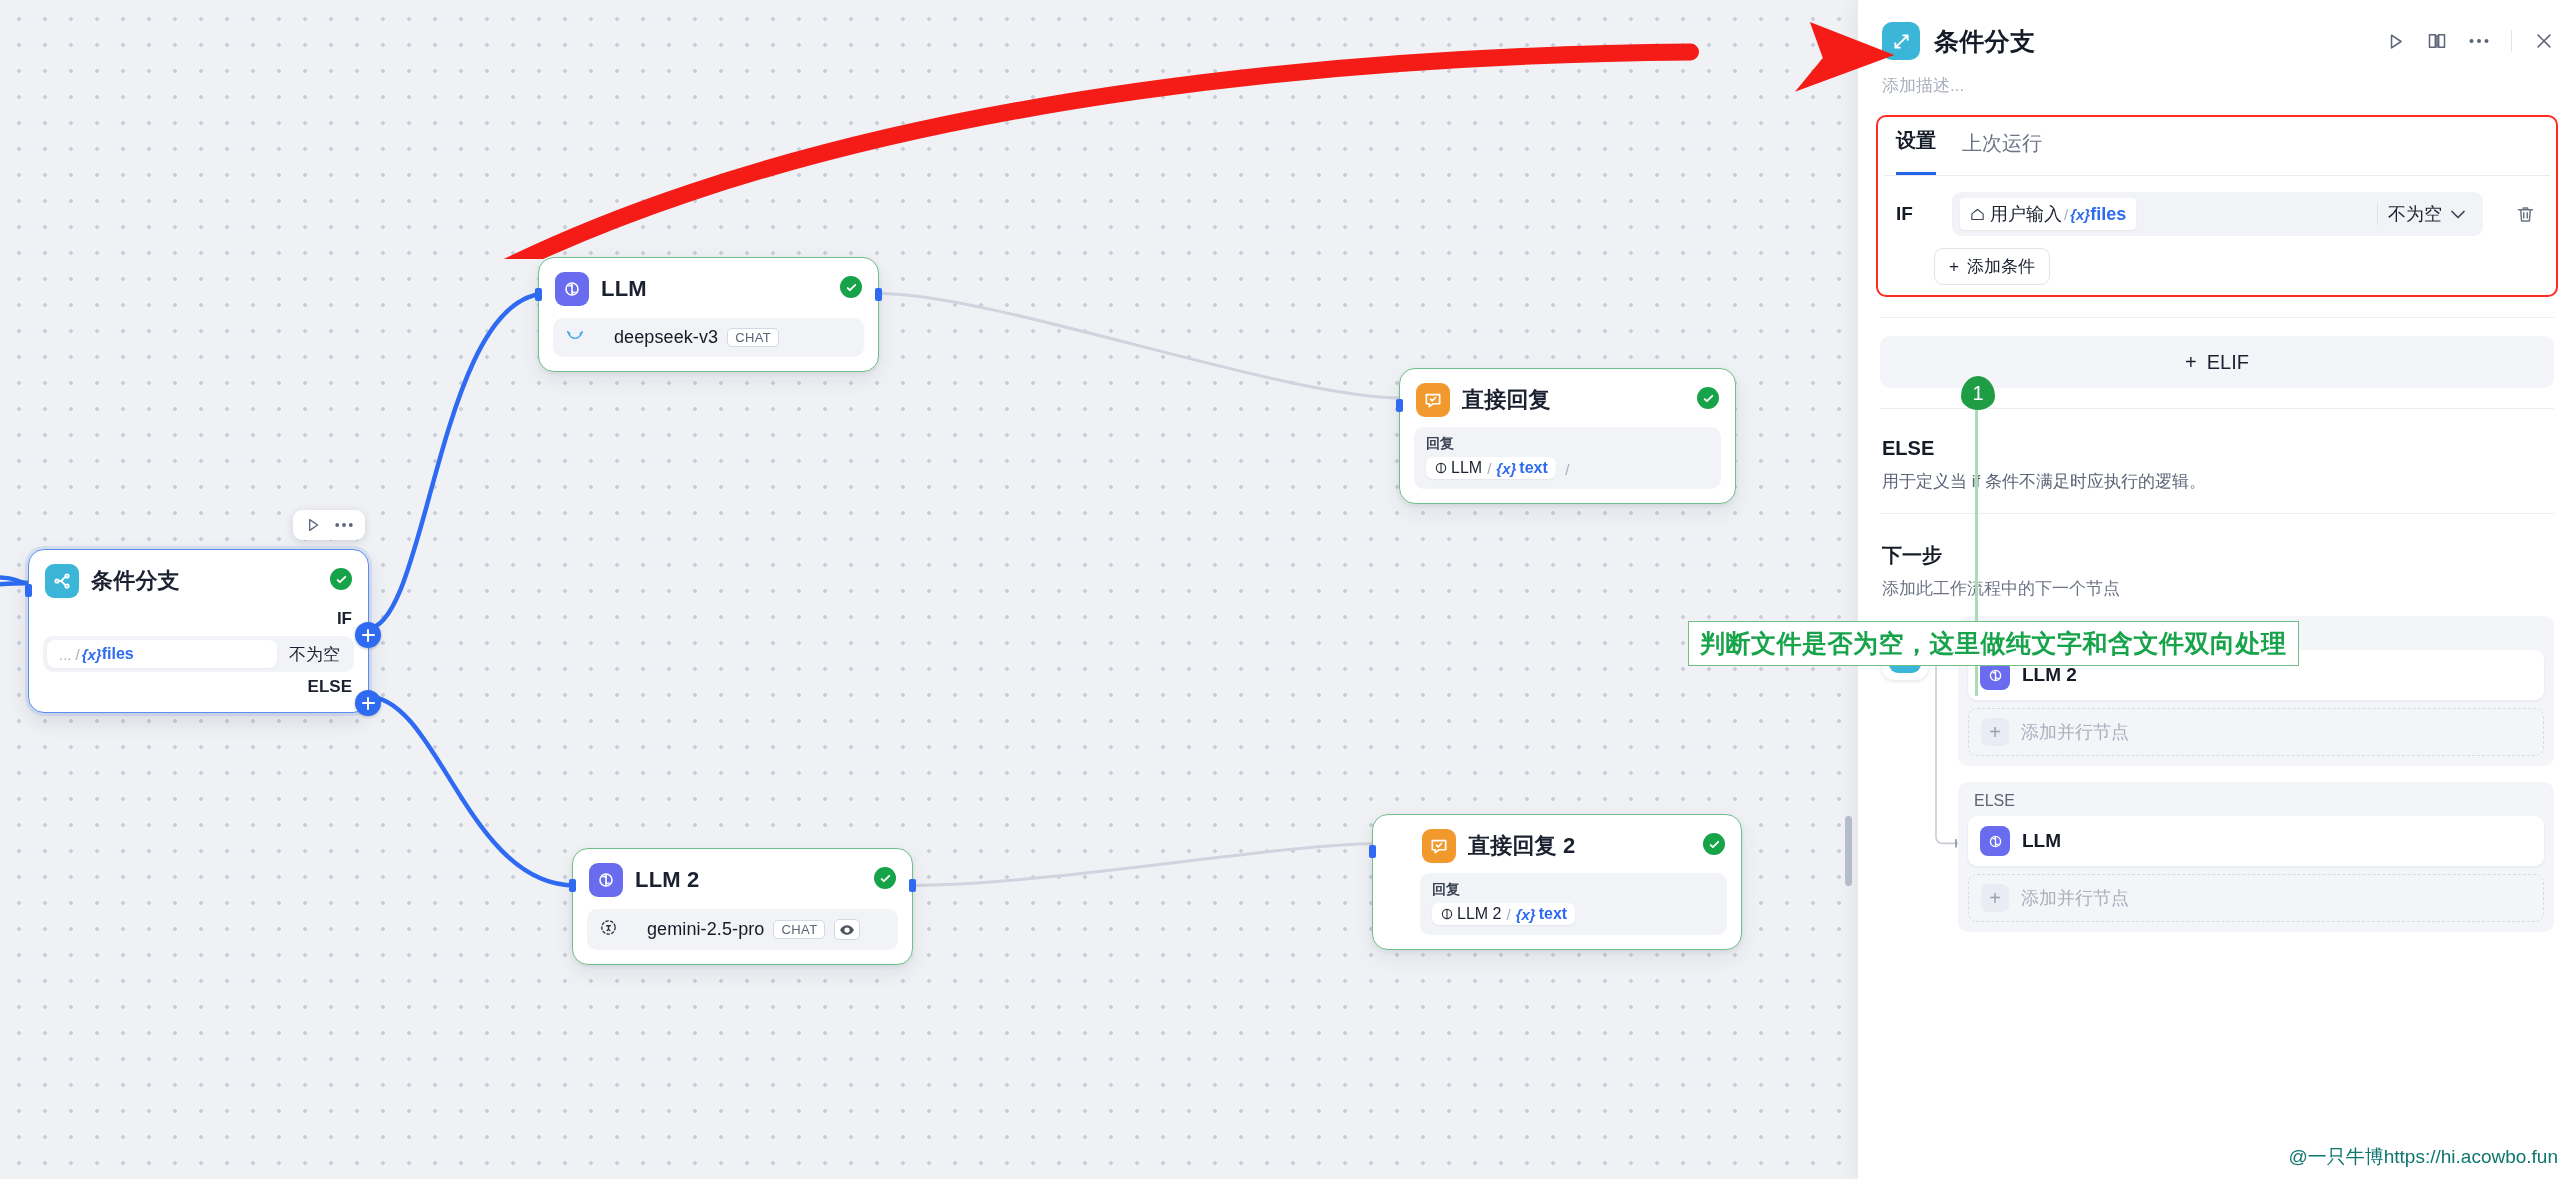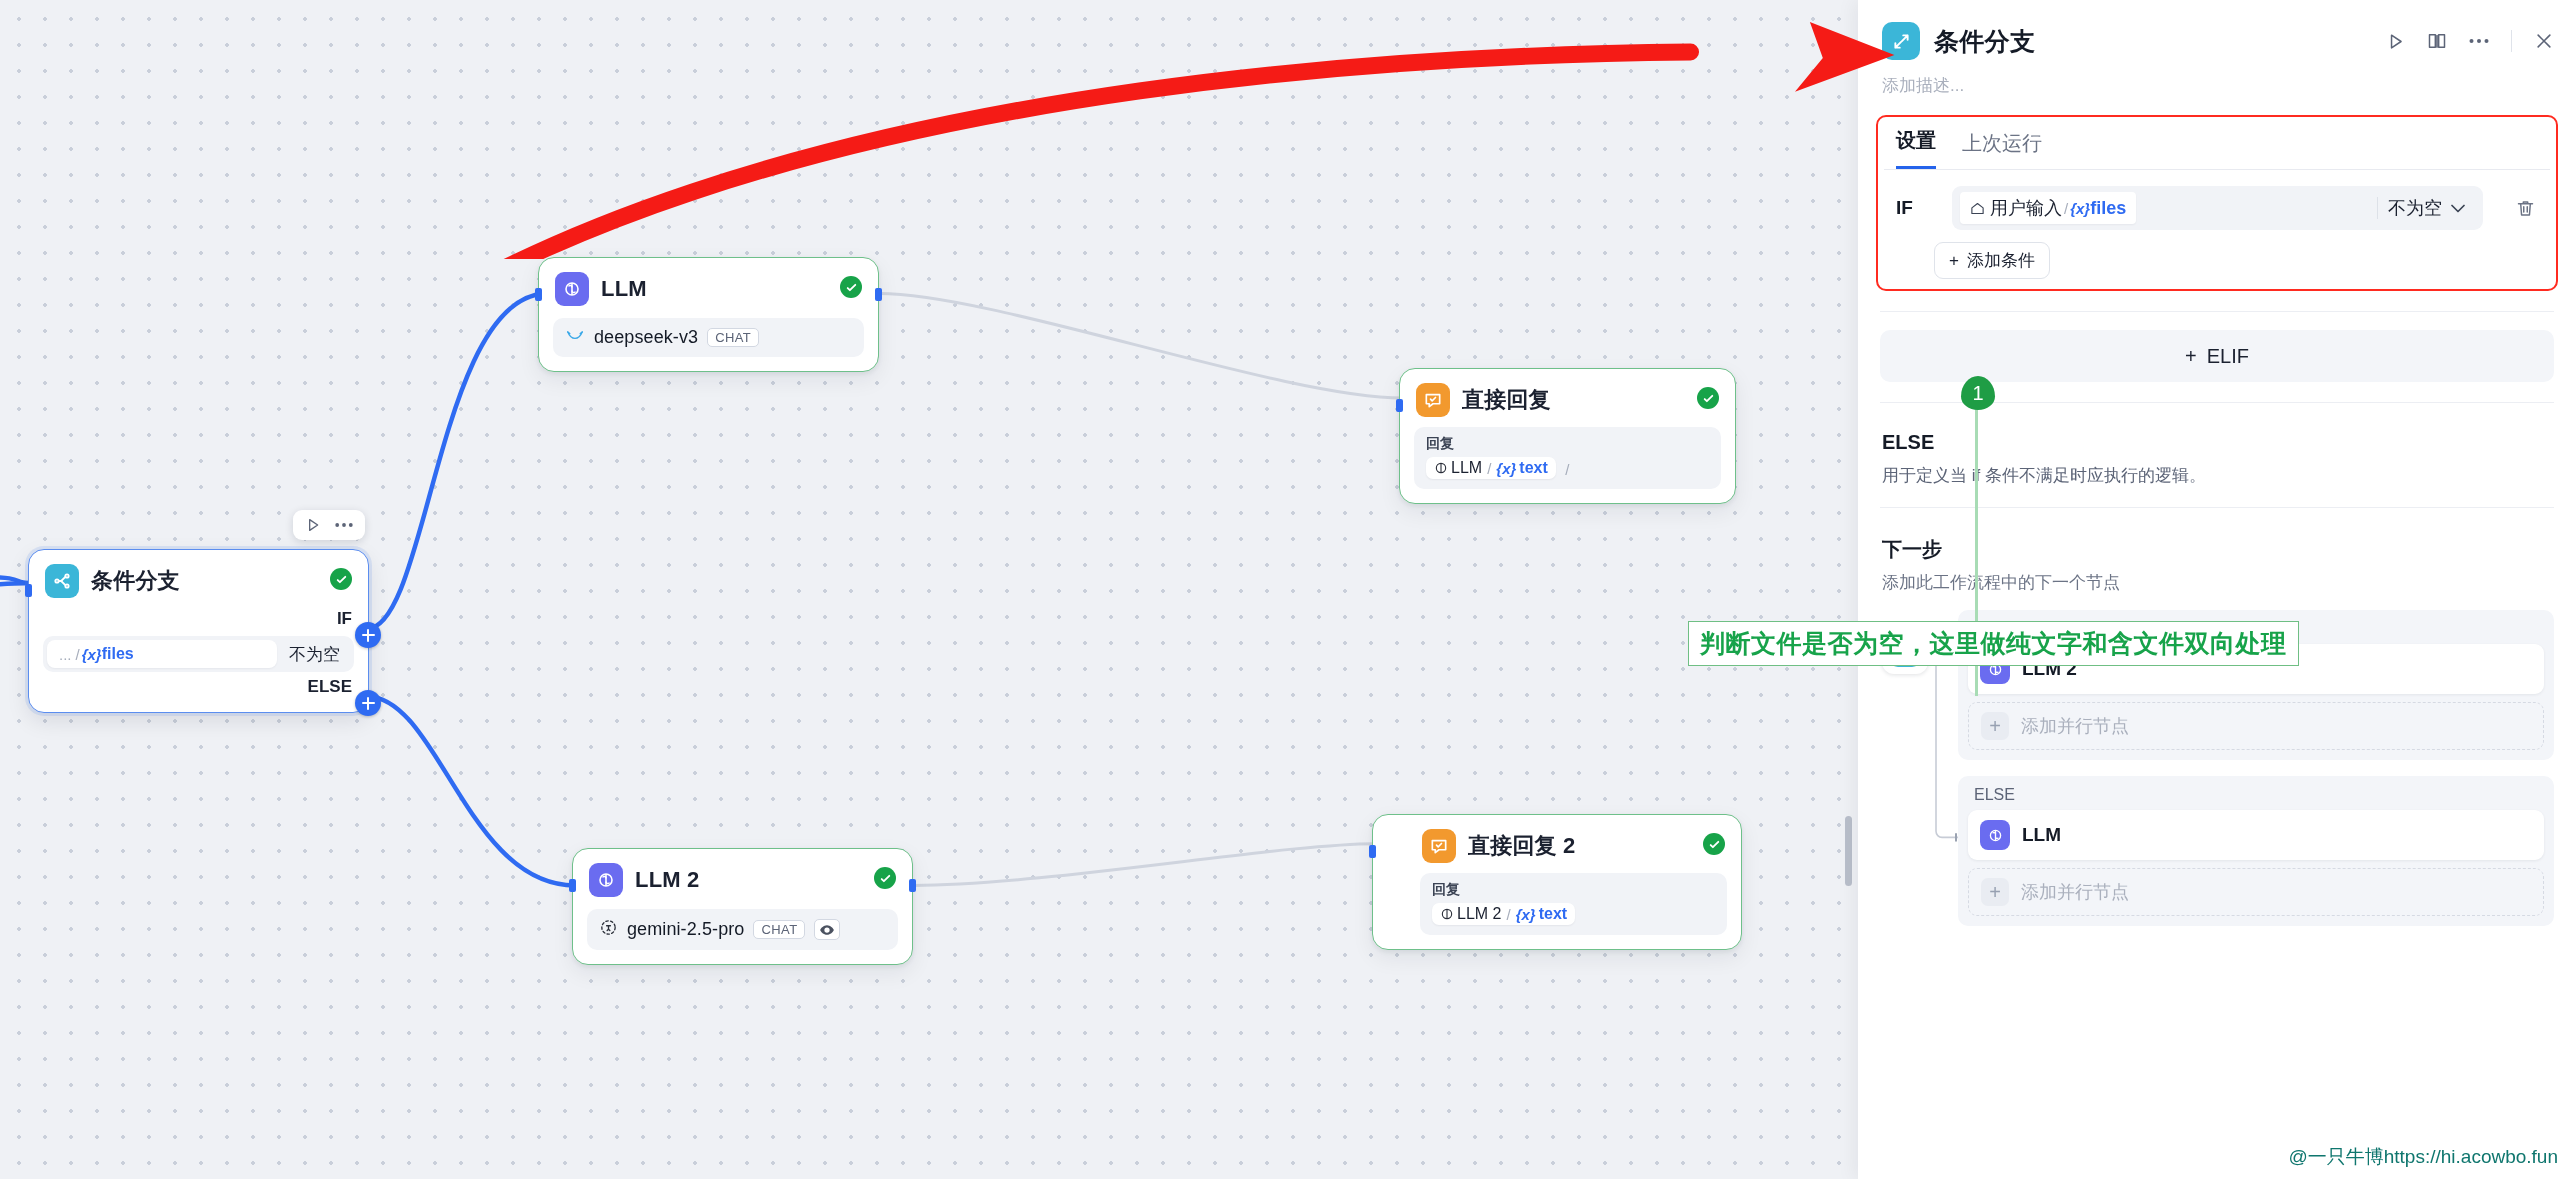--- a/index.html
+++ b/index.html
@@ -27,21 +27,21 @@
   .nico.llm{background:#6a6cf0;}
   .nico.reply{background:#f2992e;}
   .nico.cond{background:#3bb6d8;}
   .ntitle{font-size:22px;font-weight:700;color:#1b2130;margin-left:12px;letter-spacing:0.2px;}
   .okbadge{position:absolute;right:16px;top:18px;width:22px;height:22px;border-radius:50%;background:#17a349;display:flex;align-items:center;justify-content:center;}
   .okbadge svg{display:block;}
   .modelbar{
     margin:6px 14px 14px 14px;background:#f1f3f7;border-radius:10px;
     display:flex;align-items:center;padding:9px 12px;gap:9px;
   }
-  .mname{font-size:18px;color:#141a26;font-weight:400;letter-spacing:0.1px;}
+  .mname{font-size:18px;color:#141a26;font-weight:400;letter-spacing:0.1px;margin-left:20px;}
   .chat-tag{font-size:13px;color:#5c6477;border:1px solid #d3d8e2;background:#fff;border-radius:5px;padding:1px 7px;letter-spacing:0.4px;}
   .eye-tag{width:24px;height:19px;border:1px solid #d3d8e2;background:#fff;border-radius:5px;display:flex;align-items:center;justify-content:center;}
   .reply-box{margin:4px 14px 14px 14px;background:#f1f3f7;border-radius:10px;padding:8px 12px 10px 12px;}
   .reply-label{font-size:14px;color:#3b4354;font-weight:700;margin-bottom:4px;}
   .varchip{display:inline-flex;align-items:center;background:#fff;border-radius:7px;padding:2px 8px;gap:3px;box-shadow:0 1px 2px rgba(16,24,40,.06);}
   .vtxt{font-size:16px;color:#1b2130;}
   .vslash{font-size:15px;color:#a6adbb;margin:0 2px;}
   .vx{font-size:15px;color:#2f6bf2;font-style:italic;font-weight:700;}
   .vblue{font-size:16px;color:#2f6bf2;font-weight:700;}
   .trailslash{font-size:15px;color:#a6adbb;margin-left:5px;}
@@ -67,21 +67,21 @@
   }
   .p-head{display:flex;align-items:center;padding:22px 22px 0 24px;}
   .p-ico{width:38px;height:38px;border-radius:10px;background:#3bb6d8;display:flex;align-items:center;justify-content:center;flex:none;}
   .p-title{font-size:25px;font-weight:700;color:#151b27;margin-left:14px;flex:1;letter-spacing:0.3px;}
   .p-tools{display:flex;align-items:center;gap:22px;color:#5c6477;}
   .tool{cursor:pointer;display:flex;align-items:center;}
   .vdiv{width:1px;height:22px;background:#dfe3ea;}
   .p-desc{padding:14px 24px 0 24px;font-size:17px;color:#aab0bd;}
   .settings-box{margin:18px 18px 0 18px;border:2px solid #ff2b20;border-radius:10px;padding:0 6px 10px 6px;}
   .tabs{display:flex;align-items:flex-end;gap:26px;padding:10px 12px 0 12px;border-bottom:1px solid #e8eaf0;}
-  .tab{font-size:20px;padding-bottom:12px;color:#6b7385;font-weight:400;cursor:pointer;}
+  .tab{font-size:20px;padding-bottom:18px;color:#6b7385;font-weight:400;cursor:pointer;}
   .tab.active{color:#151b27;font-weight:700;border-bottom:3px solid #2563eb;}
   .if-row{display:flex;align-items:center;padding:16px 8px 0 12px;gap:18px;}
   .if-key{font-size:19px;font-weight:700;color:#151b27;width:38px;}
   .if-field{flex:1;background:#f1f3f7;border-radius:9px;display:flex;align-items:center;padding:6px 8px;}
   .if-chip{background:#fff;border-radius:4px;padding:4px 10px;display:flex;align-items:center;box-shadow:0 1px 2px rgba(16,24,40,.05);}
   .if-sep{width:1px;height:22px;background:#dde1e8;margin:0 10px 0 auto;}
   .if-op{font-size:18px;color:#1b2130;display:flex;align-items:center;gap:9px;padding-right:10px;cursor:pointer;}
   .trash{margin-left:14px;margin-right:6px;color:#6b7385;cursor:pointer;display:flex;}
   .addcond{margin:12px 0 0 50px;display:inline-flex;align-items:center;gap:8px;border:1px solid #dfe3ea;background:#fff;border-radius:9px;padding:6px 14px;font-size:17px;color:#1b2130;cursor:pointer;}
   .sect-div{height:1px;background:#eceef3;margin:20px 22px 0 22px;}

